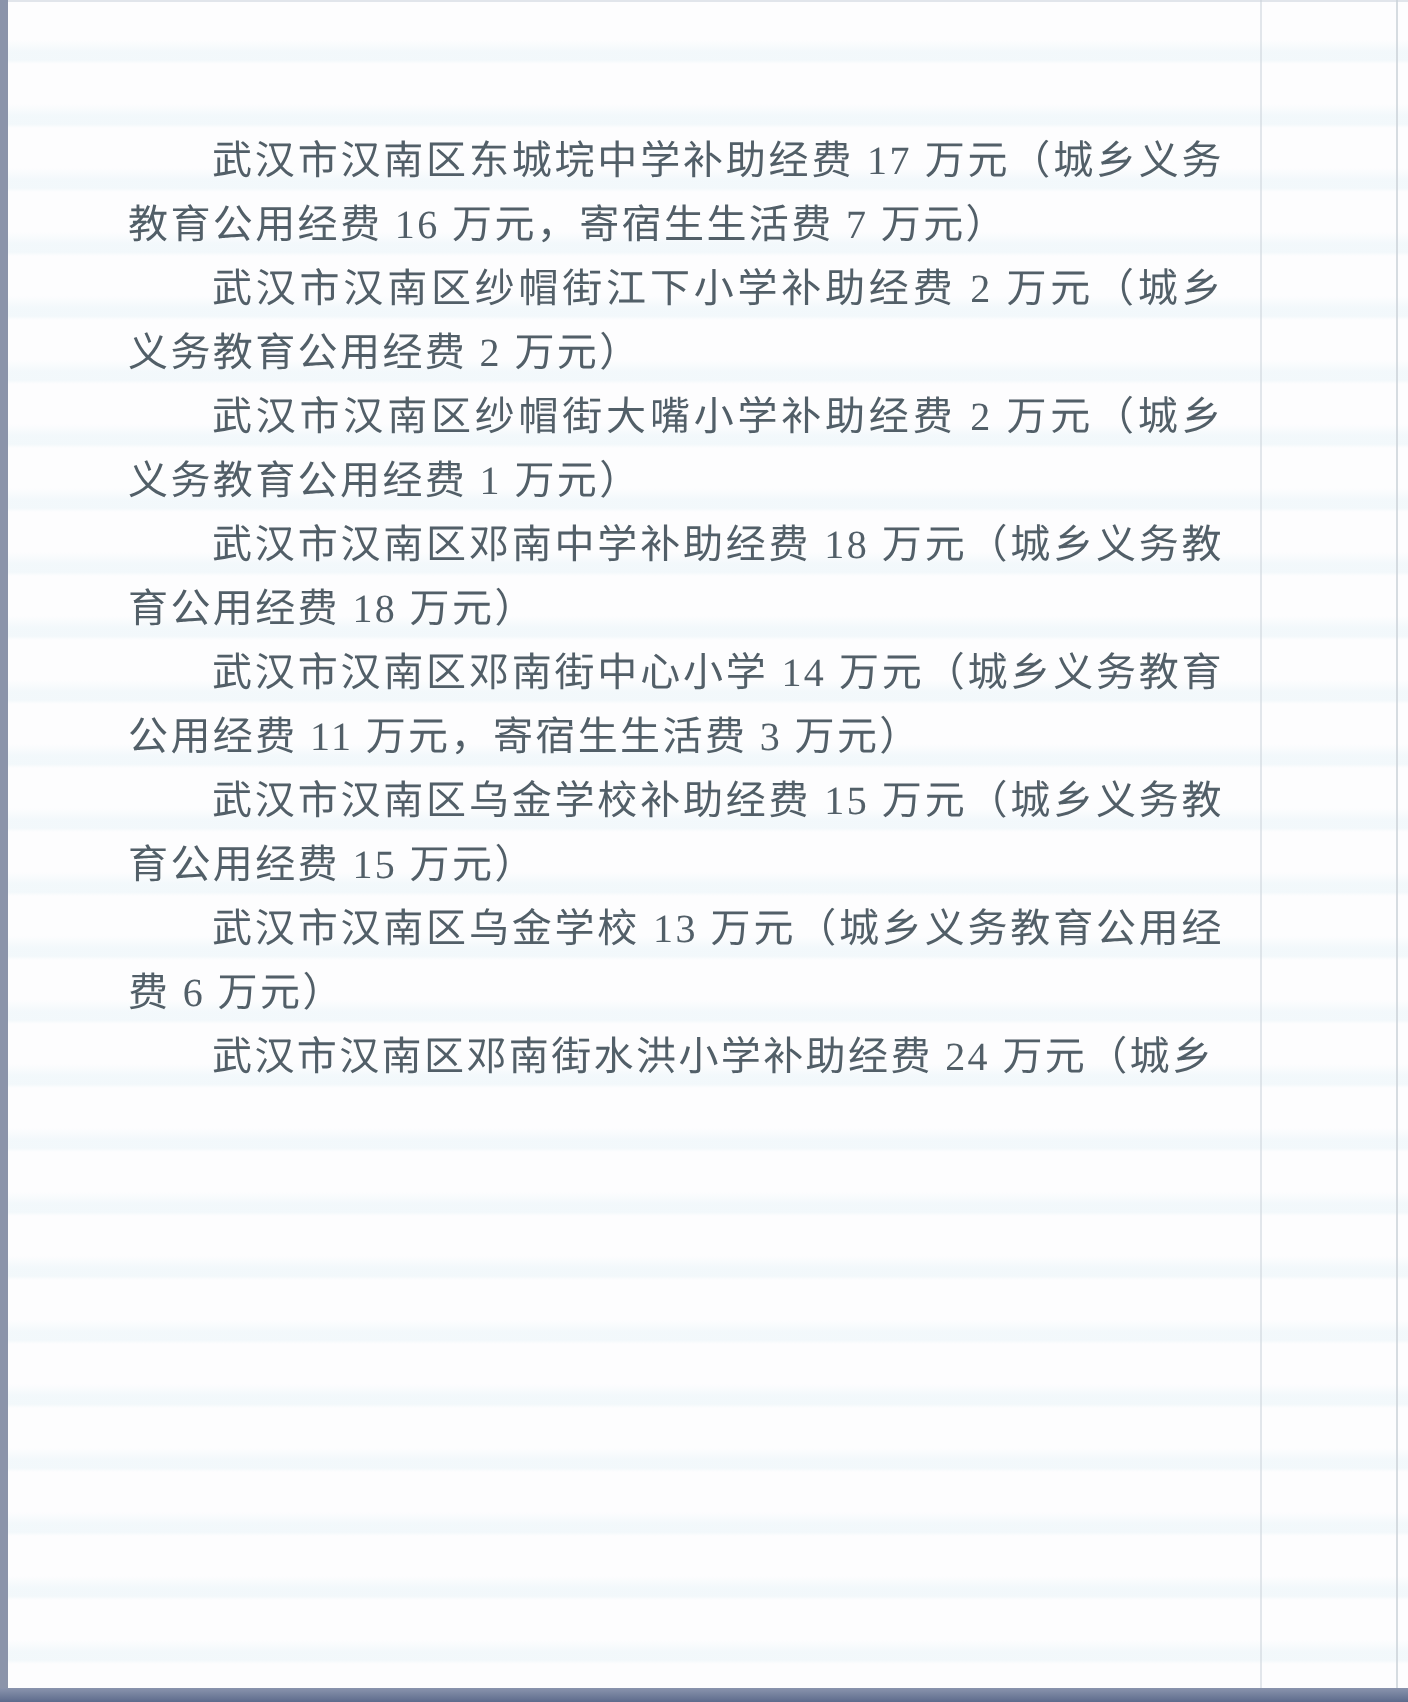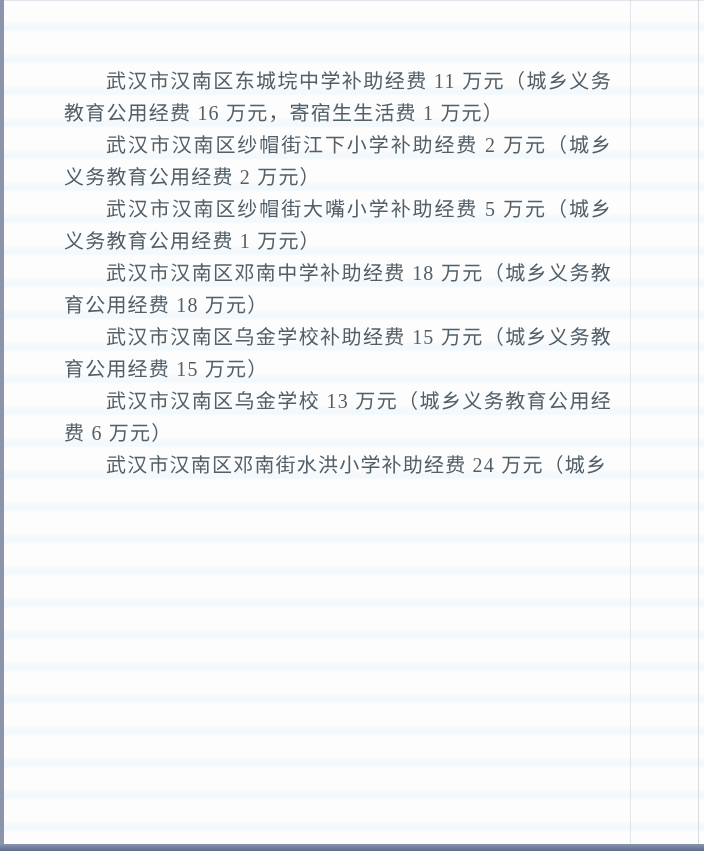--- a/index.html
+++ b/index.html
@@ -70,20 +70,21 @@
 <body>
 
 <div class="scan-tint"></div>
 <div class="top-hairline"></div>
 <div class="page-left-edge"></div>
 <div class="fold-line"></div>
 <div class="right-edge-line"></div>
 <div class="page-bottom-edge"></div>
 
 <div class="doc-body">
-    <p class="para">武汉市汉南区东城垸中学补助经费 11 万元（城乡义务教育公用经费 16 万元，寄宿生生活费 1 万元）</p>
+    <p class="para">武汉市汉南区东城垸中学补助经费 17 万元（城乡义务教育公用经费 16 万元，寄宿生生活费 7 万元）</p>
     <p class="para">武汉市汉南区纱帽街江下小学补助经费 2 万元（城乡义务教育公用经费 2 万元）</p>
-    <p class="para">武汉市汉南区纱帽街大嘴小学补助经费 5 万元（城乡义务教育公用经费 1 万元）</p>
+    <p class="para">武汉市汉南区纱帽街大嘴小学补助经费 2 万元（城乡义务教育公用经费 1 万元）</p>
     <p class="para">武汉市汉南区邓南中学补助经费 18 万元（城乡义务教育公用经费 18 万元）</p>
+    <p class="para">武汉市汉南区邓南街中心小学 14 万元（城乡义务教育公用经费 11 万元，寄宿生生活费 3 万元）</p>
     <p class="para">武汉市汉南区乌金学校补助经费 15 万元（城乡义务教育公用经费 15 万元）</p>
     <p class="para">武汉市汉南区乌金学校 13 万元（城乡义务教育公用经费 6 万元）</p>
     <p class="para">武汉市汉南区邓南街水洪小学补助经费 24 万元（城乡</p>
   </div>
 
 </body></html>

